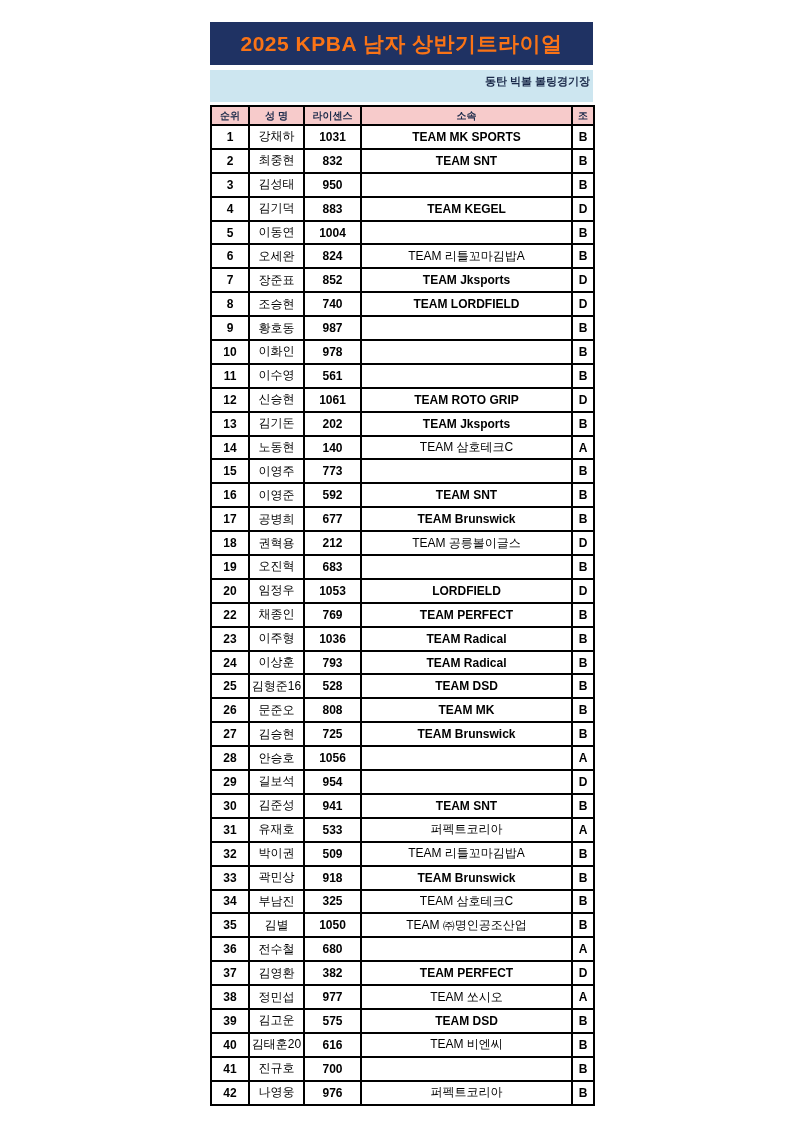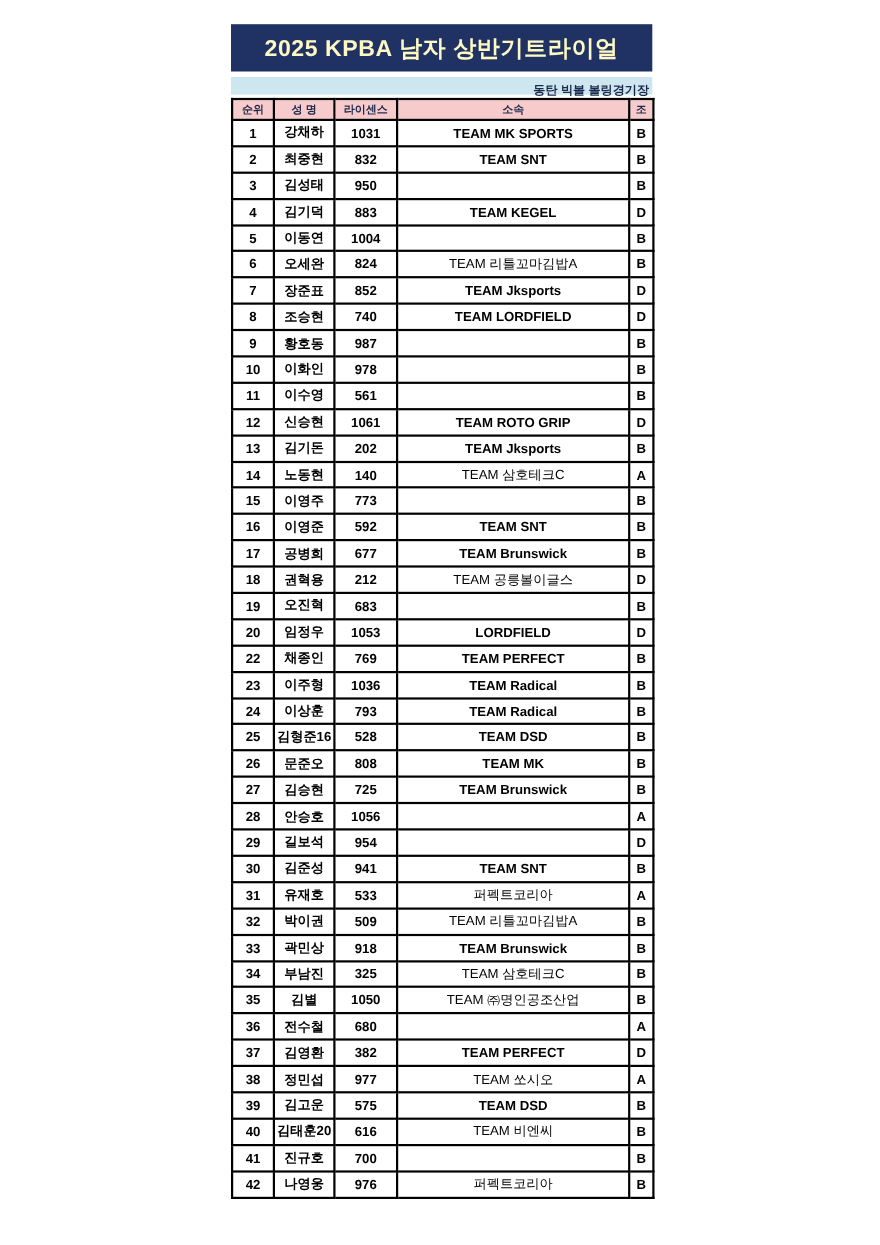--- a/index.html
+++ b/index.html
@@ -22,30 +22,30 @@
     width: 383px;
   }
   .banner {
     height: 43px;
     background: #1f3263;
     display: flex;
     align-items: center;
     justify-content: center;
   }
   .banner-title {
-    color: #fef9c3;
+    color: #f97316;
     font-size: 21px;
     font-weight: bold;
     letter-spacing: 0.5px;
     white-space: nowrap;
   }
   .venue-band {
     position: relative;
     margin-top: 5px;
-    height: 16px;
+    height: 32px;
     background: #cde6f0;
   }
   .venue-label {
     position: absolute;
     right: 3px;
     top: 4px;
     font-size: 11px;
     font-weight: bold;
     color: #1b2a4a;
     white-space: nowrap;
@@ -78,21 +78,21 @@
   }
   th.h-name { white-space: pre; }
   th.h-license { font-size: 9px; }
   th.h-group { font-size: 10px; }
   table.roster tbody td {
     height: 21.9px;
     font-size: 12px;
     color: #000000;
   }
   td.cell-rank    { font-weight: bold; }
-  td.cell-name    { font-weight: bold; font-size: 12px; }
+  td.cell-name    { font-weight: normal; font-size: 12px; }
   td.cell-license { font-weight: bold; font-size: 12.5px; }
   td.cell-team    { font-size: 11.5px; font-weight: normal; }
   td.cell-team.latin { font-weight: bold; }
   td.cell-group   { font-weight: bold; font-size: 11px; }
 </style>
 </head>
 <body>
 
 <div class="sheet">
   <div class="content">

